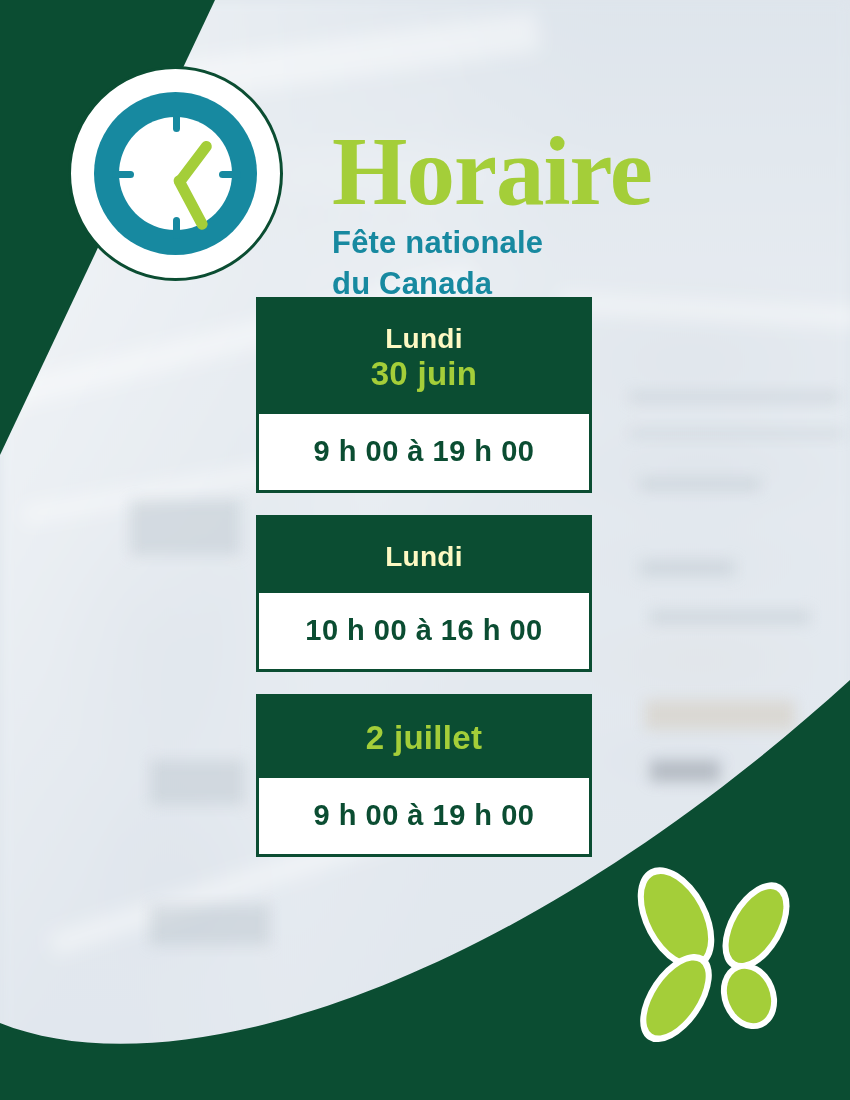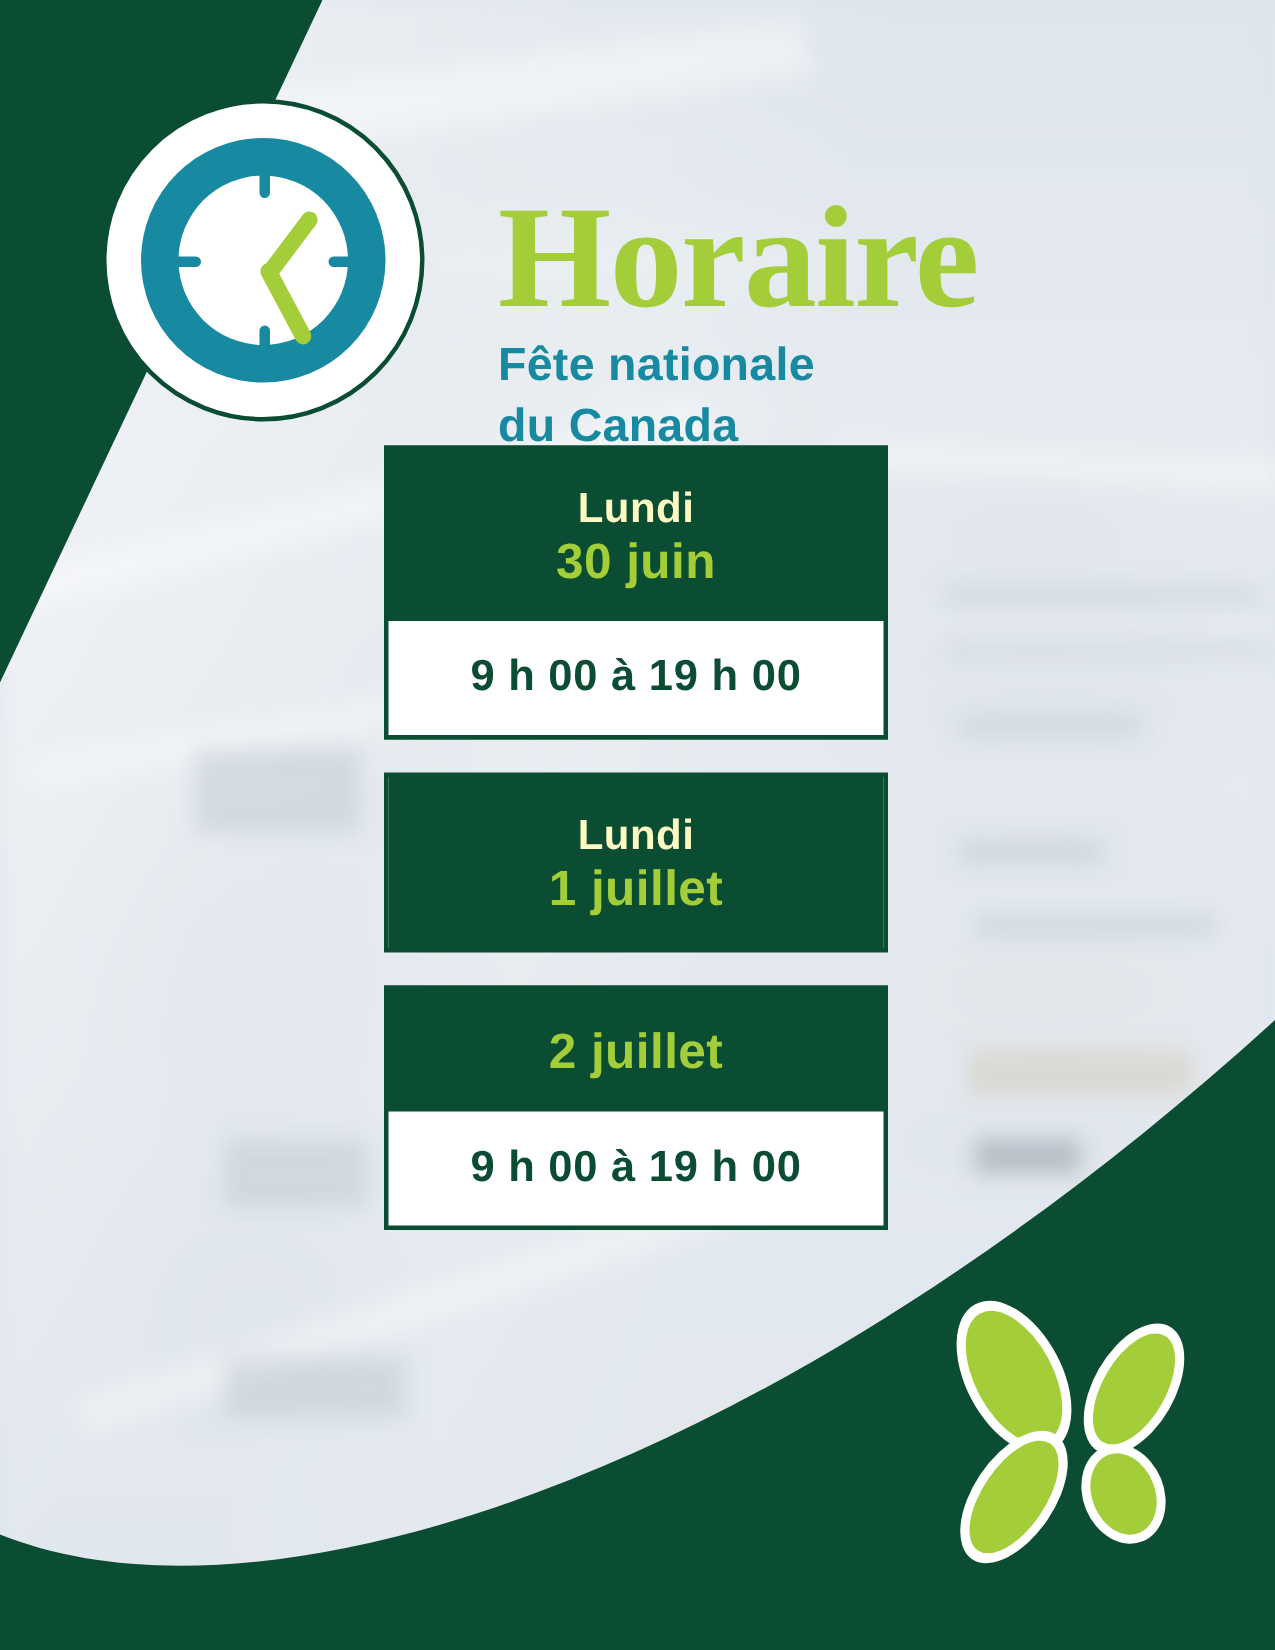--- a/index.html
+++ b/index.html
@@ -256,21 +256,23 @@
         <div class="date">30 juin</div>
       </div>
       <div class="card-body">
         <div class="hours">9 h 00 à 19 h 00</div>
       </div>
     </div>
 
     <div class="card">
       <div class="card-head">
         <div class="day">Lundi</div>
-        <div class="date">1 juillet</div>
+      </div>
+      <div class="card-body">
+        <div class="hours">10 h 00 à 16 h 00</div>
       </div>
     </div>
 
     <div class="card">
       <div class="card-head">
         <div class="date">2 juillet</div>
       </div>
       <div class="card-body">
         <div class="hours">9 h 00 à 19 h 00</div>
       </div>

